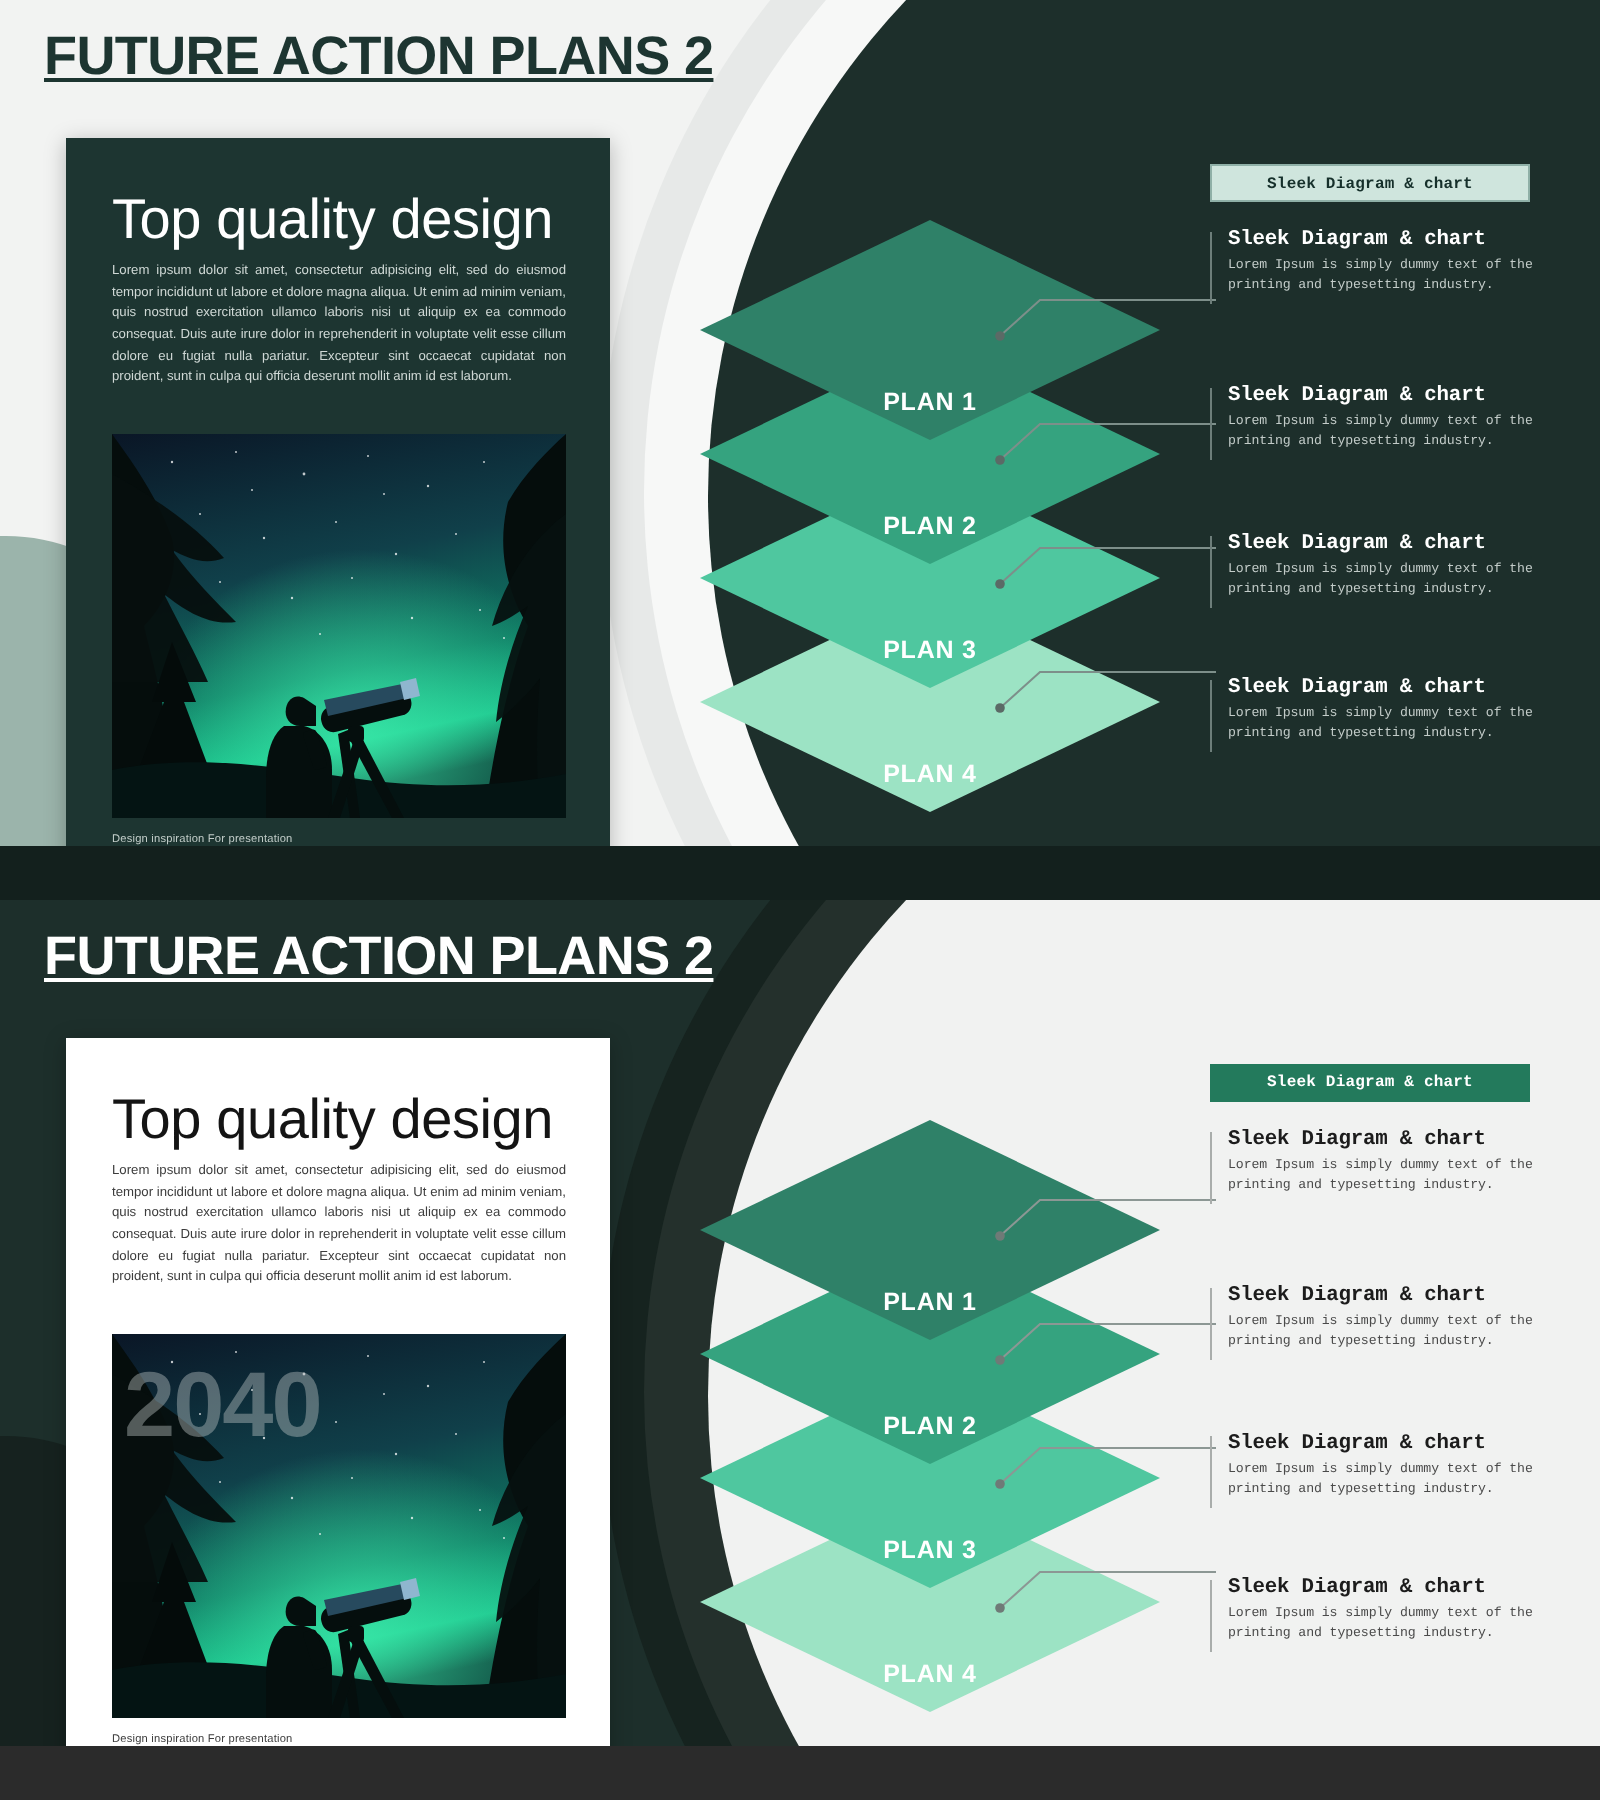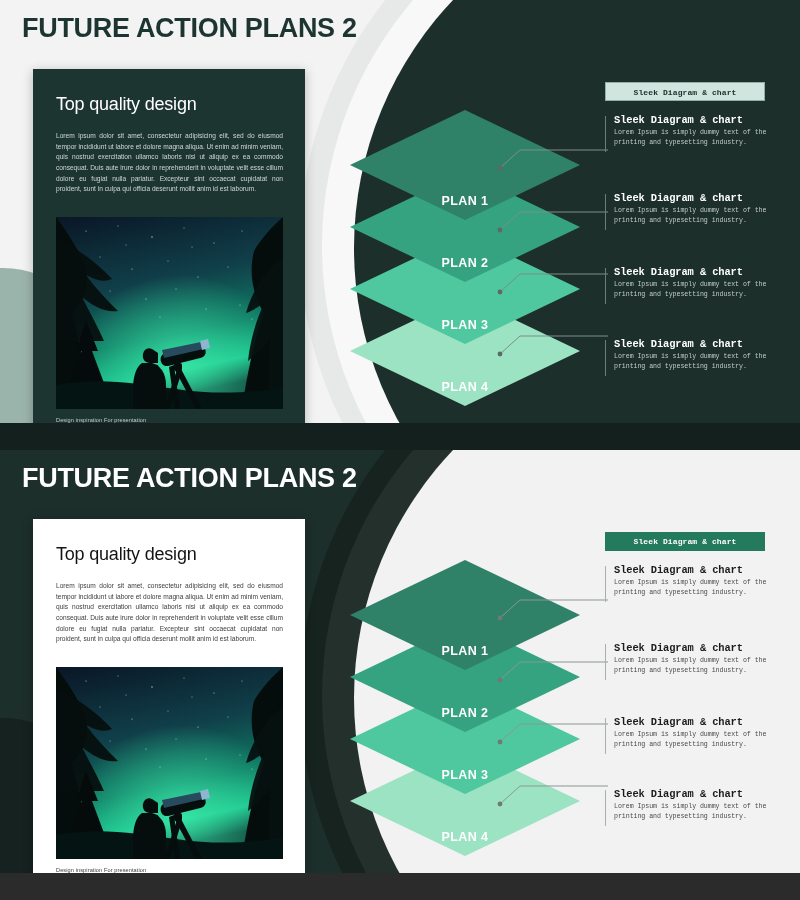--- a/index.html
+++ b/index.html
@@ -84,34 +84,35 @@
     position:absolute; left:0; right:0; bottom:0; height:27px;
     background:#2b2b2b;
   }
   .slide-b .title{ color:#ffffff; }
 
   
   .title{
     position:absolute; left:22px; top:13px;
     font-size:27px; font-weight:bold; letter-spacing:-0.3px;
     white-space:nowrap;
+    text-decoration:underline;
   }
 
   
   .card{
     position:absolute; left:33px; top:69px;
     width:272px; height:372px;
     box-shadow:0 2px 10px rgba(0,0,0,.25);
   }
   .slide-a .card{ background:#1d3531; }
   .slide-b .card{ background:#ffffff; }
 
   .card-title{
     position:absolute; left:23px; top:25px;
-    font-size:18px; font-weight:normal; letter-spacing:-0.2px;
+    font-size:28px; font-weight:normal; letter-spacing:-0.2px;
   }
   .slide-a .card-title{ color:#ffffff; }
   .slide-b .card-title{ color:#141414; }
 
   .card-body{
     position:absolute; left:23px; top:62px; width:227px;
     font-size:6.6px; line-height:1.62; text-align:justify;
   }
   .slide-a .card-body{ color:#cfd8d5; }
   .slide-b .card-body{ color:#3c3c3c; }
@@ -416,20 +417,21 @@
               <rect x="98" y="148" width="7" height="20" rx="2" transform="rotate(-18 101 158)"></rect>
               <rect x="104" y="132" width="46" height="13" rx="6" transform="rotate(-14 127 138)"></rect>
               <path d="M118 148 L124 192 L119 192 L113 150 Z"></path>
               <path d="M124 150 L146 192 L140 192 L119 153 Z"></path>
               <path d="M122 150 L108 192 L114 192 L126 154 Z"></path>
               <rect x="118" y="146" width="8" height="8" rx="2"></rect>
             </g>
             <path d="M106 133 L150 124 L152 131 L108 141 Z" fill="#274a5e"></path>
             <path d="M144 124 L152 122 L154 131 L146 133 Z" fill="#8fb6cf"></path>
           </svg>
+          <div class="year-overlay">2040</div>
         </div>
         <div class="card-caption">Design inspiration For presentation</div>
         <div class="card-rule rule-1"></div>
         <div class="card-rule rule-2"></div>
       </div>
 
       <div class="stack">
         <div class="dia dia-4" style="background:#9ce3c4">
           <span class="dlabel">PLAN 4</span>
         </div>

